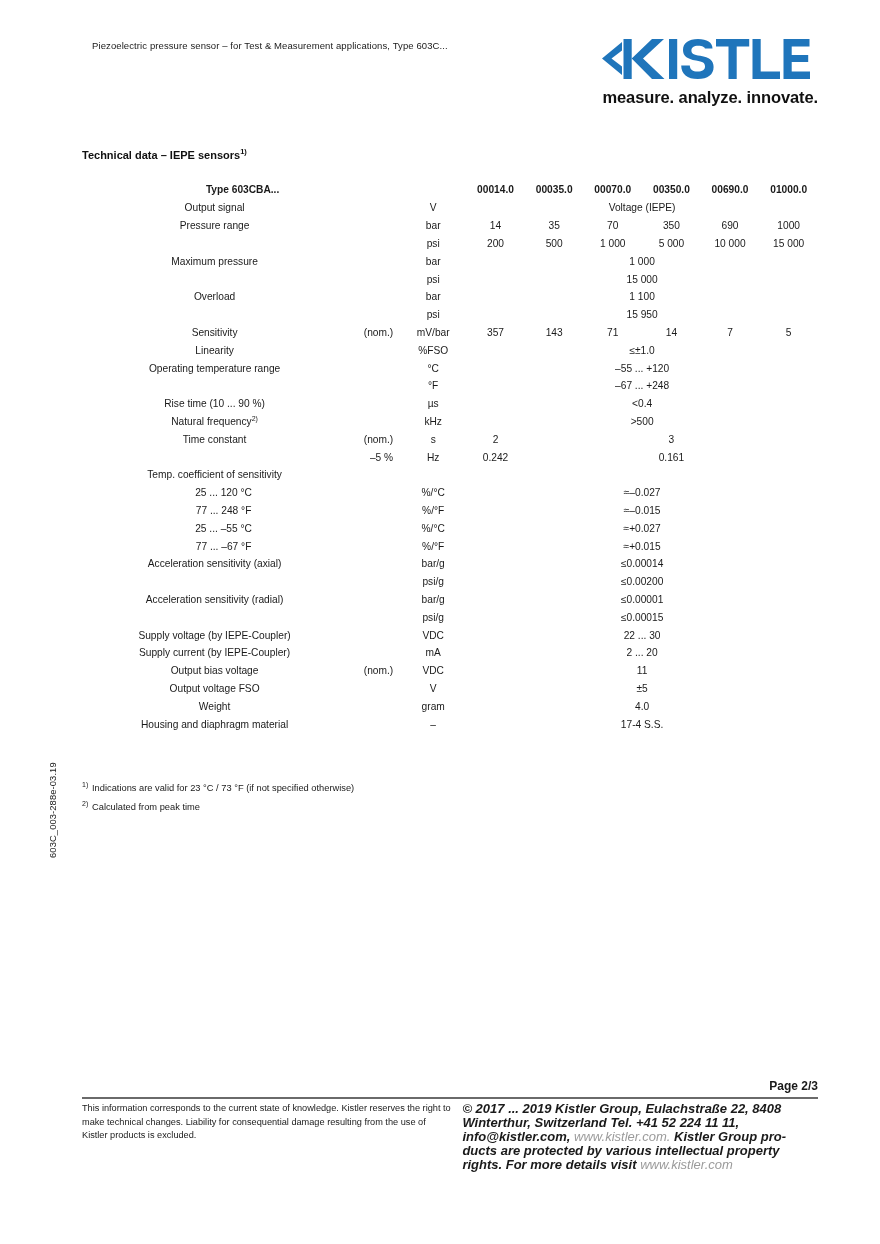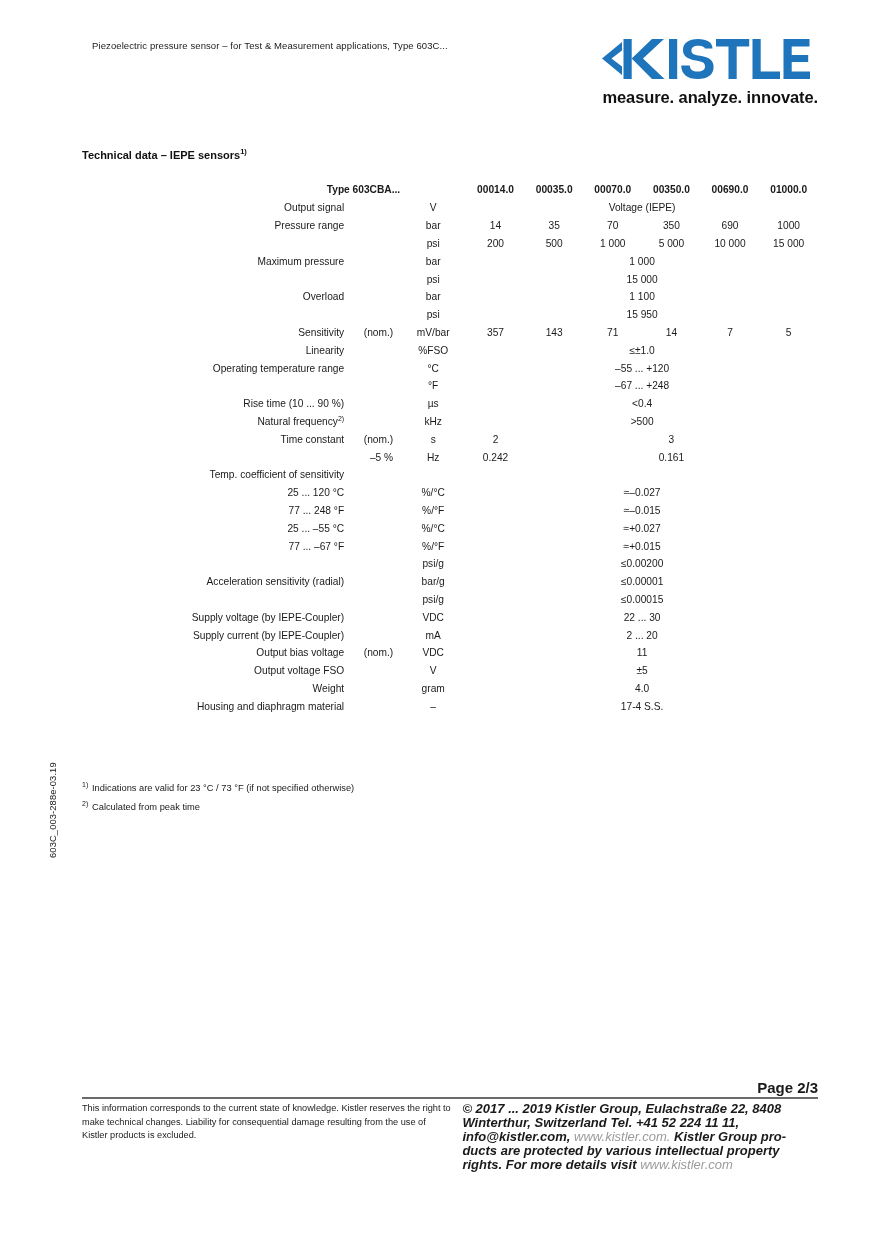--- a/index.html
+++ b/index.html
@@ -67,21 +67,21 @@
     font-size: 10.2px;
     color: #1a1a1a;
   }
   table.spec td {
     padding: 0;
     height: 17.8px;
     vertical-align: middle;
     border: 0;
   }
   
-  .c-label  { width: 262px; text-align: right;  padding-left: 3px !important; }
+  .c-label  { width: 262px; text-align: center;  padding-left: 3px !important; }
   .c-qual   { width: 56px;  text-align: right; padding-right: 7px !important; }
   .c-unit   { width: 66px;  text-align: center; }
   .c-data   { width: 58.6px; text-align: center; }
 
   
   .vl-left  { border-left: 1px solid #6e6e6e; }
   .vl-right { border-right: 1px solid #6e6e6e; }
   .rule-top-heavy { border-top: 1.6px solid #6a6a6a; }
   .rule-top-light { border-top: 1px solid #9a9a9a; }
   .rule-bot-heavy { border-bottom: 1.6px solid #6a6a6a; }
@@ -115,21 +115,21 @@
     transform-origin: left top;
     white-space: nowrap;
     letter-spacing: 0.1px;
   }
 
   
   .page-num {
     position: absolute;
     right: 62px;
     top: 1079px;
-    font-size: 15px;
+    font-size: 12px;
     font-weight: bold;
     color: #1a1a1a;
   }
   .footer-rule {
     position: absolute;
     left: 82px;
     right: 62px;
     top: 1097px;
     height: 1.6px;
     background: #6a6a6a;
@@ -338,20 +338,26 @@
           <td class="c-unit rule-top-light vl-left vl-right">%/°C</td>
           <td class="c-data rule-top-light vl-right" colspan="6">≈+0.027</td>
         </tr>
         <tr>
           <td class="c-label rule-top-light indent">77 ... –67 °F</td>
           <td class="c-qual rule-top-light"></td>
           <td class="c-unit rule-top-light vl-left vl-right">%/°F</td>
           <td class="c-data rule-top-light vl-right" colspan="6">≈+0.015</td>
         </tr>
         <tr>
+          <td class="c-label rule-top-heavy">Acceleration sensitivity (axial)</td>
+          <td class="c-qual rule-top-heavy"></td>
+          <td class="c-unit rule-top-heavy vl-left vl-right">bar/g</td>
+          <td class="c-data rule-top-heavy vl-right" colspan="6">≤0.00014</td>
+        </tr>
+        <tr>
           <td class="c-label rule-top-light"></td>
           <td class="c-qual rule-top-light"></td>
           <td class="c-unit rule-top-light vl-left vl-right">psi/g</td>
           <td class="c-data rule-top-light vl-right" colspan="6">≤0.00200</td>
         </tr>
         <tr>
           <td class="c-label rule-top-heavy">Acceleration sensitivity (radial)</td>
           <td class="c-qual rule-top-heavy"></td>
           <td class="c-unit rule-top-heavy vl-left vl-right">bar/g</td>
           <td class="c-data rule-top-heavy vl-right" colspan="6">≤0.00001</td>

